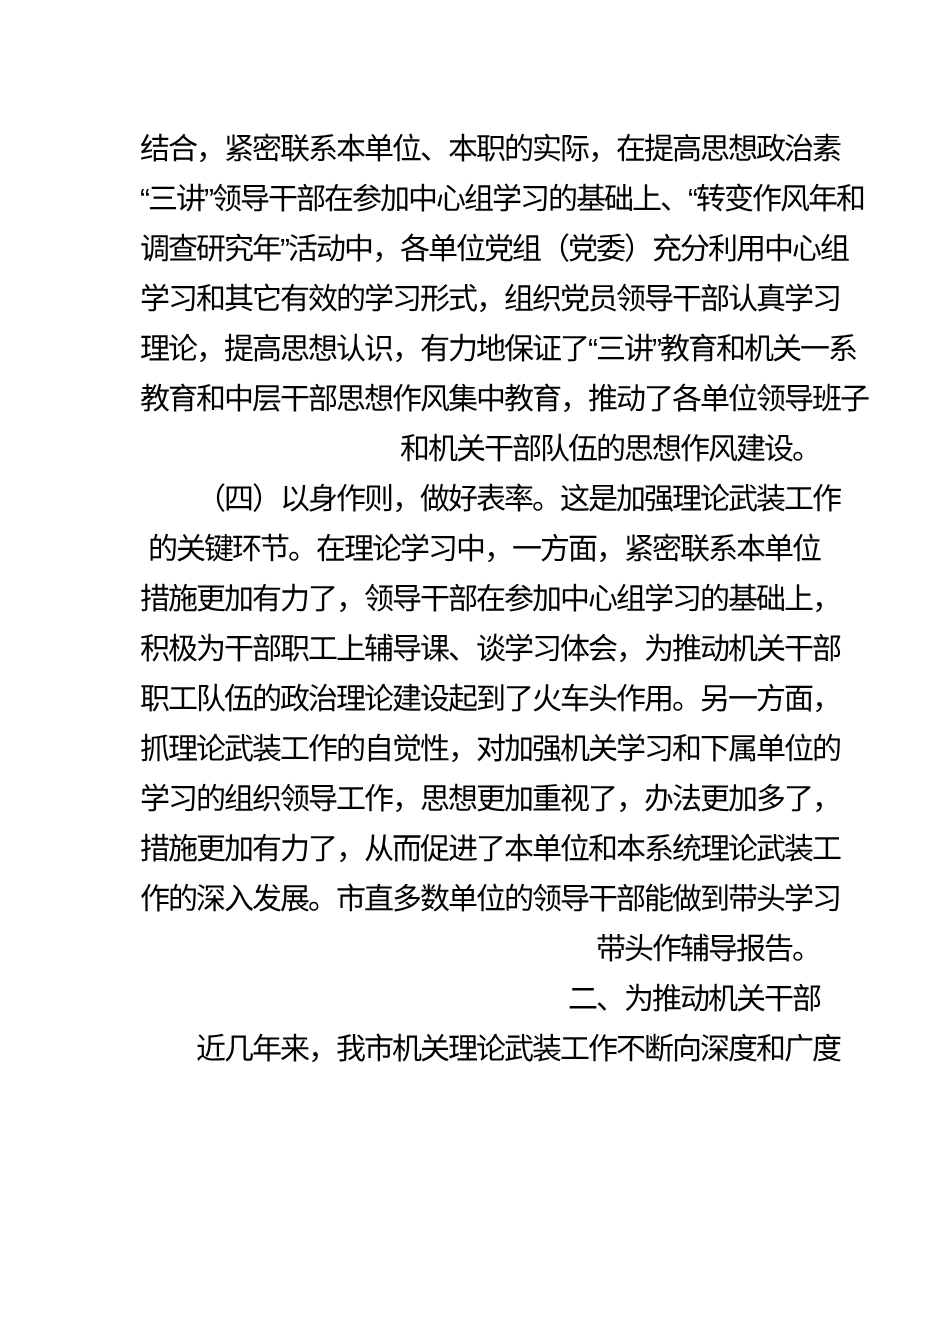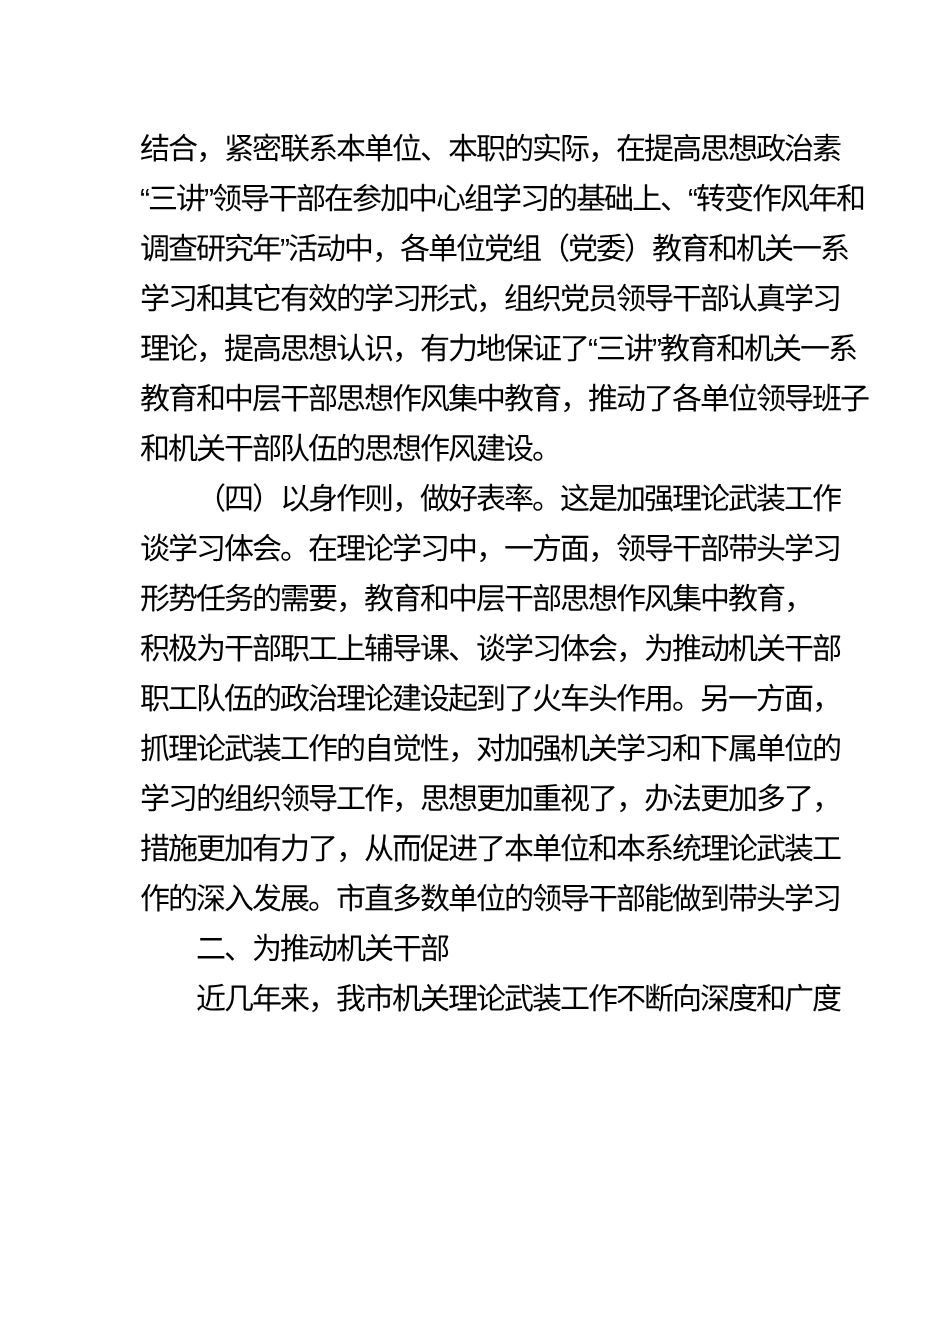--- a/index.html
+++ b/index.html
@@ -30,49 +30,51 @@
   }
   .line {
     height: 50px;
     line-height: 50px;
     font-size: 30px;
     letter-spacing: -2px;
     white-space: nowrap;
     color: #000000;
     font-family: "Liberation Sans", sans-serif;
     overflow: visible;
+    text-align: right;
   }
   .line.indent {
     padding-left: 56px;
   }
 </style>
 </head>
 <body style="background: rgb(255, 255, 255);">
 
 <div class="page">
   <div class="text-column" style="color: rgb(0, 0, 0);">
       <div class="paragraph">
         <div class="line">结合，紧密联系本单位、本职的实际，在提高思想政治素</div>
         <div class="line">“三讲”领导干部在参加中心组学习的基础上、“转变作风年和</div>
-        <div class="line">调查研究年”活动中，各单位党组（党委）教育和机关一系</div>
+        <div class="line">调查研究年”活动中，各单位党组（党委）充分利用中心组</div>
         <div class="line">学习和其它有效的学习形式，组织党员领导干部认真学习</div>
         <div class="line">理论，提高思想认识，有力地保证了“三讲”教育和机关一系</div>
         <div class="line">教育和中层干部思想作风集中教育，推动了各单位领导班子</div>
         <div class="line">和机关干部队伍的思想作风建设。</div>
       </div>
       <div class="paragraph">
         <div class="line indent">（四）以身作则，做好表率。这是加强理论武装工作</div>
-        <div class="line">谈学习体会。在理论学习中，一方面，领导干部带头学习</div>
-        <div class="line">形势任务的需要，教育和中层干部思想作风集中教育，</div>
+        <div class="line">的关键环节。在理论学习中，一方面，紧密联系本单位</div>
+        <div class="line">措施更加有力了，领导干部在参加中心组学习的基础上，</div>
         <div class="line">积极为干部职工上辅导课、谈学习体会，为推动机关干部</div>
         <div class="line">职工队伍的政治理论建设起到了火车头作用。另一方面，</div>
         <div class="line">抓理论武装工作的自觉性，对加强机关学习和下属单位的</div>
         <div class="line">学习的组织领导工作，思想更加重视了，办法更加多了，</div>
         <div class="line">措施更加有力了，从而促进了本单位和本系统理论武装工</div>
         <div class="line">作的深入发展。市直多数单位的领导干部能做到带头学习</div>
+        <div class="line">带头作辅导报告。</div>
       </div>
       <div class="paragraph">
         <div class="line indent">二、为推动机关干部</div>
       </div>
       <div class="paragraph">
         <div class="line indent">近几年来，我市机关理论武装工作不断向深度和广度</div>
       </div>
     </div>
 </div>
 

